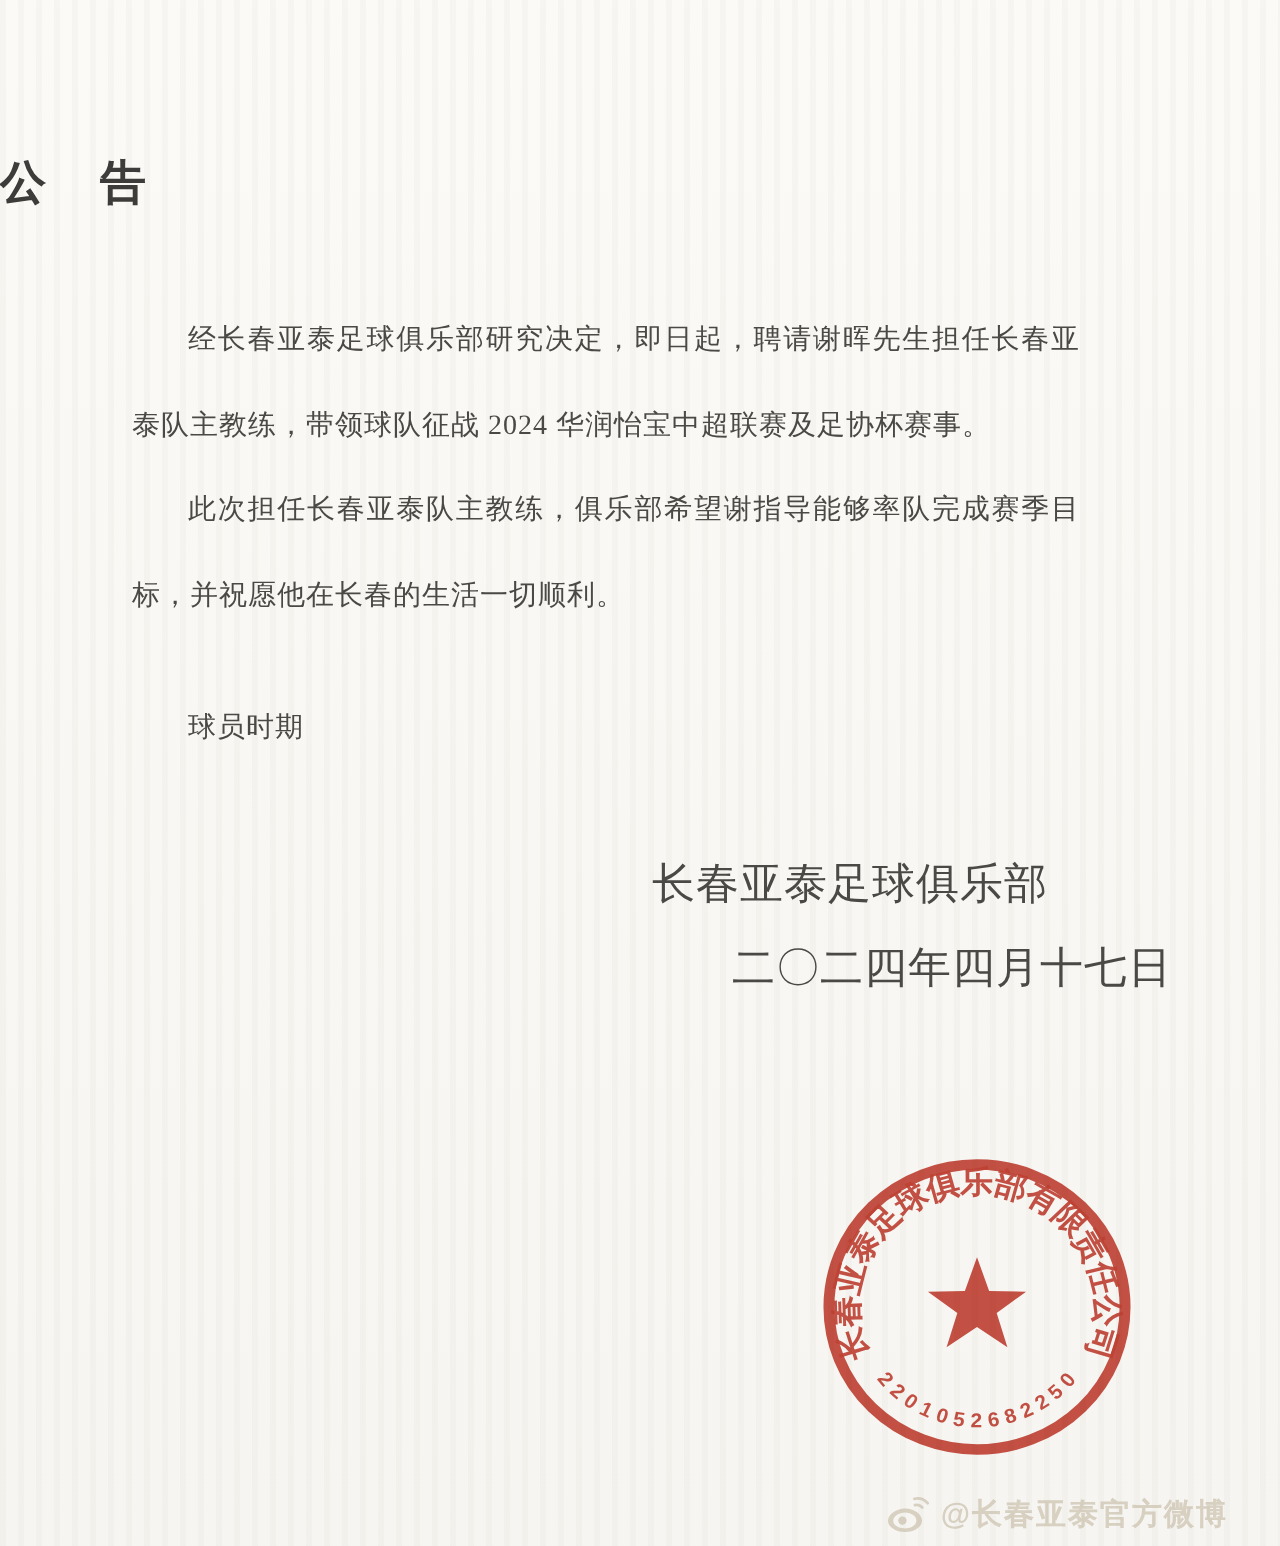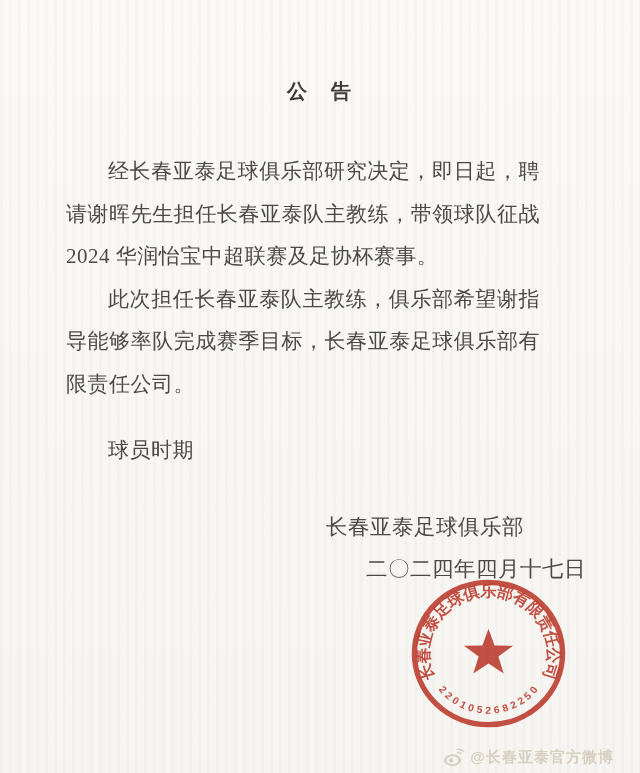--- a/index.html
+++ b/index.html
@@ -13,32 +13,31 @@
     position:relative;
     width:640px;height:773px;
     background:
       repeating-linear-gradient(90deg, rgba(205,200,190,0.10) 0px, rgba(205,200,190,0.10) 3px, rgba(255,255,255,0) 3px, rgba(255,255,255,0) 9px),
       linear-gradient(180deg,#fbfaf7 0%,#f8f7f3 55%,#f6f5f1 100%);
     color:#4a4946;
   }
   .doc-title{
     margin:0;
     padding-top:74px;
-    text-align:center;
     font-family:"Liberation Sans","DejaVu Sans",sans-serif;
-    font-size:20px;
+    font-size:23px;
     line-height:34px;
     font-weight:bold;
     color:#3d3c3a;
     letter-spacing:2px;
   }
   .doc-body{
     margin-top:42px;
     padding:0 100px 0 66px;
-    font-size:21px;
+    font-size:14px;
     line-height:42.5px;
     text-align:justify;
     letter-spacing:0.5px;
   }
   .doc-body p{margin:0;text-indent:2em;}
   .closing{margin-top:24px !important;}
   .sig-block{
     margin-top:34px;
     text-align:right;
     font-size:21.5px;
@@ -68,21 +67,21 @@
 </style>
 </head>
 <body>
 
 <div class="paper">
 
   <h1 class="doc-title">公　告</h1>
 
   <div class="doc-body">
     <p>经长春亚泰足球俱乐部研究决定，即日起，聘请谢晖先生担任长春亚泰队主教练，带领球队征战 2024 华润怡宝中超联赛及足协杯赛事。</p>
-    <p>此次担任长春亚泰队主教练，俱乐部希望谢指导能够率队完成赛季目标，长春亚泰足球俱乐部有限责任公司。</p>
+    <p>此次担任长春亚泰队主教练，俱乐部希望谢指导能够率队完成赛季目标，并祝愿他在长春的生活一切顺利。</p>
     <p class="closing">球员时期</p>
   </div>
 
   <div class="sig-block">
     <div class="sig-name">长春亚泰足球俱乐部</div>
     <div class="sig-date">二〇二四年四月十七日</div>
   </div>
 
   <div class="seal">
     <svg width="159" height="153" viewBox="0 0 160 160" preserveAspectRatio="none">

